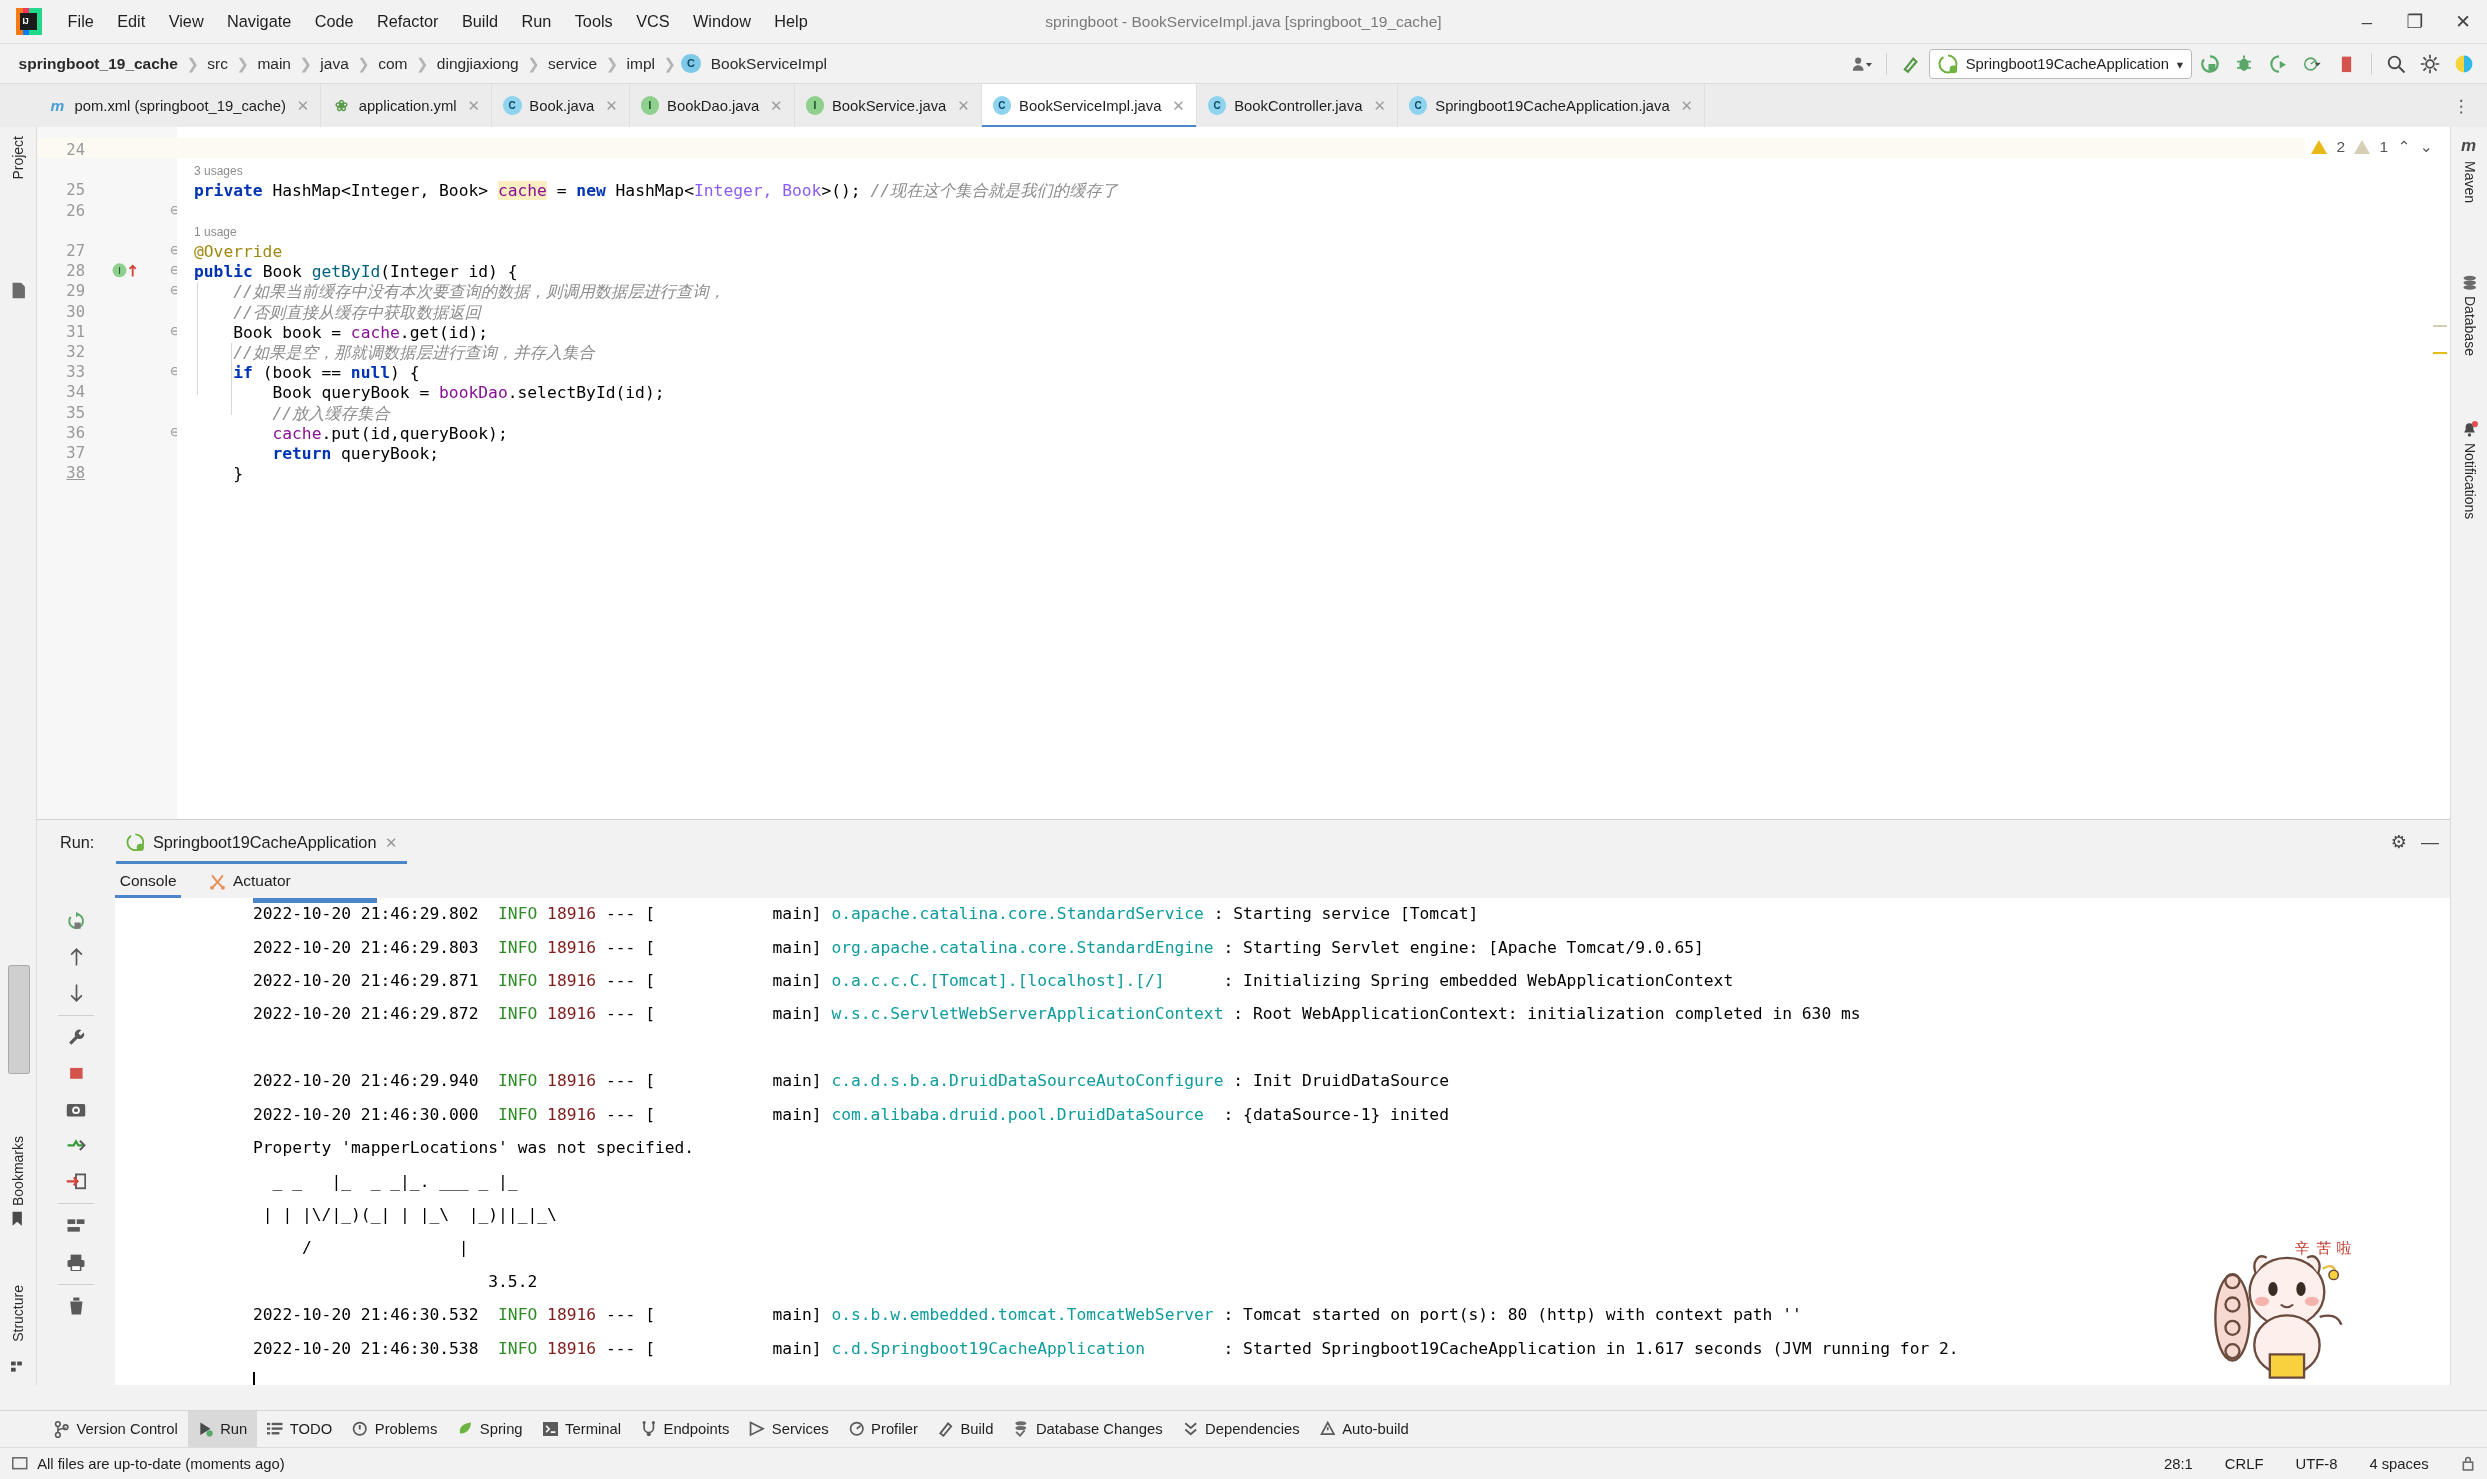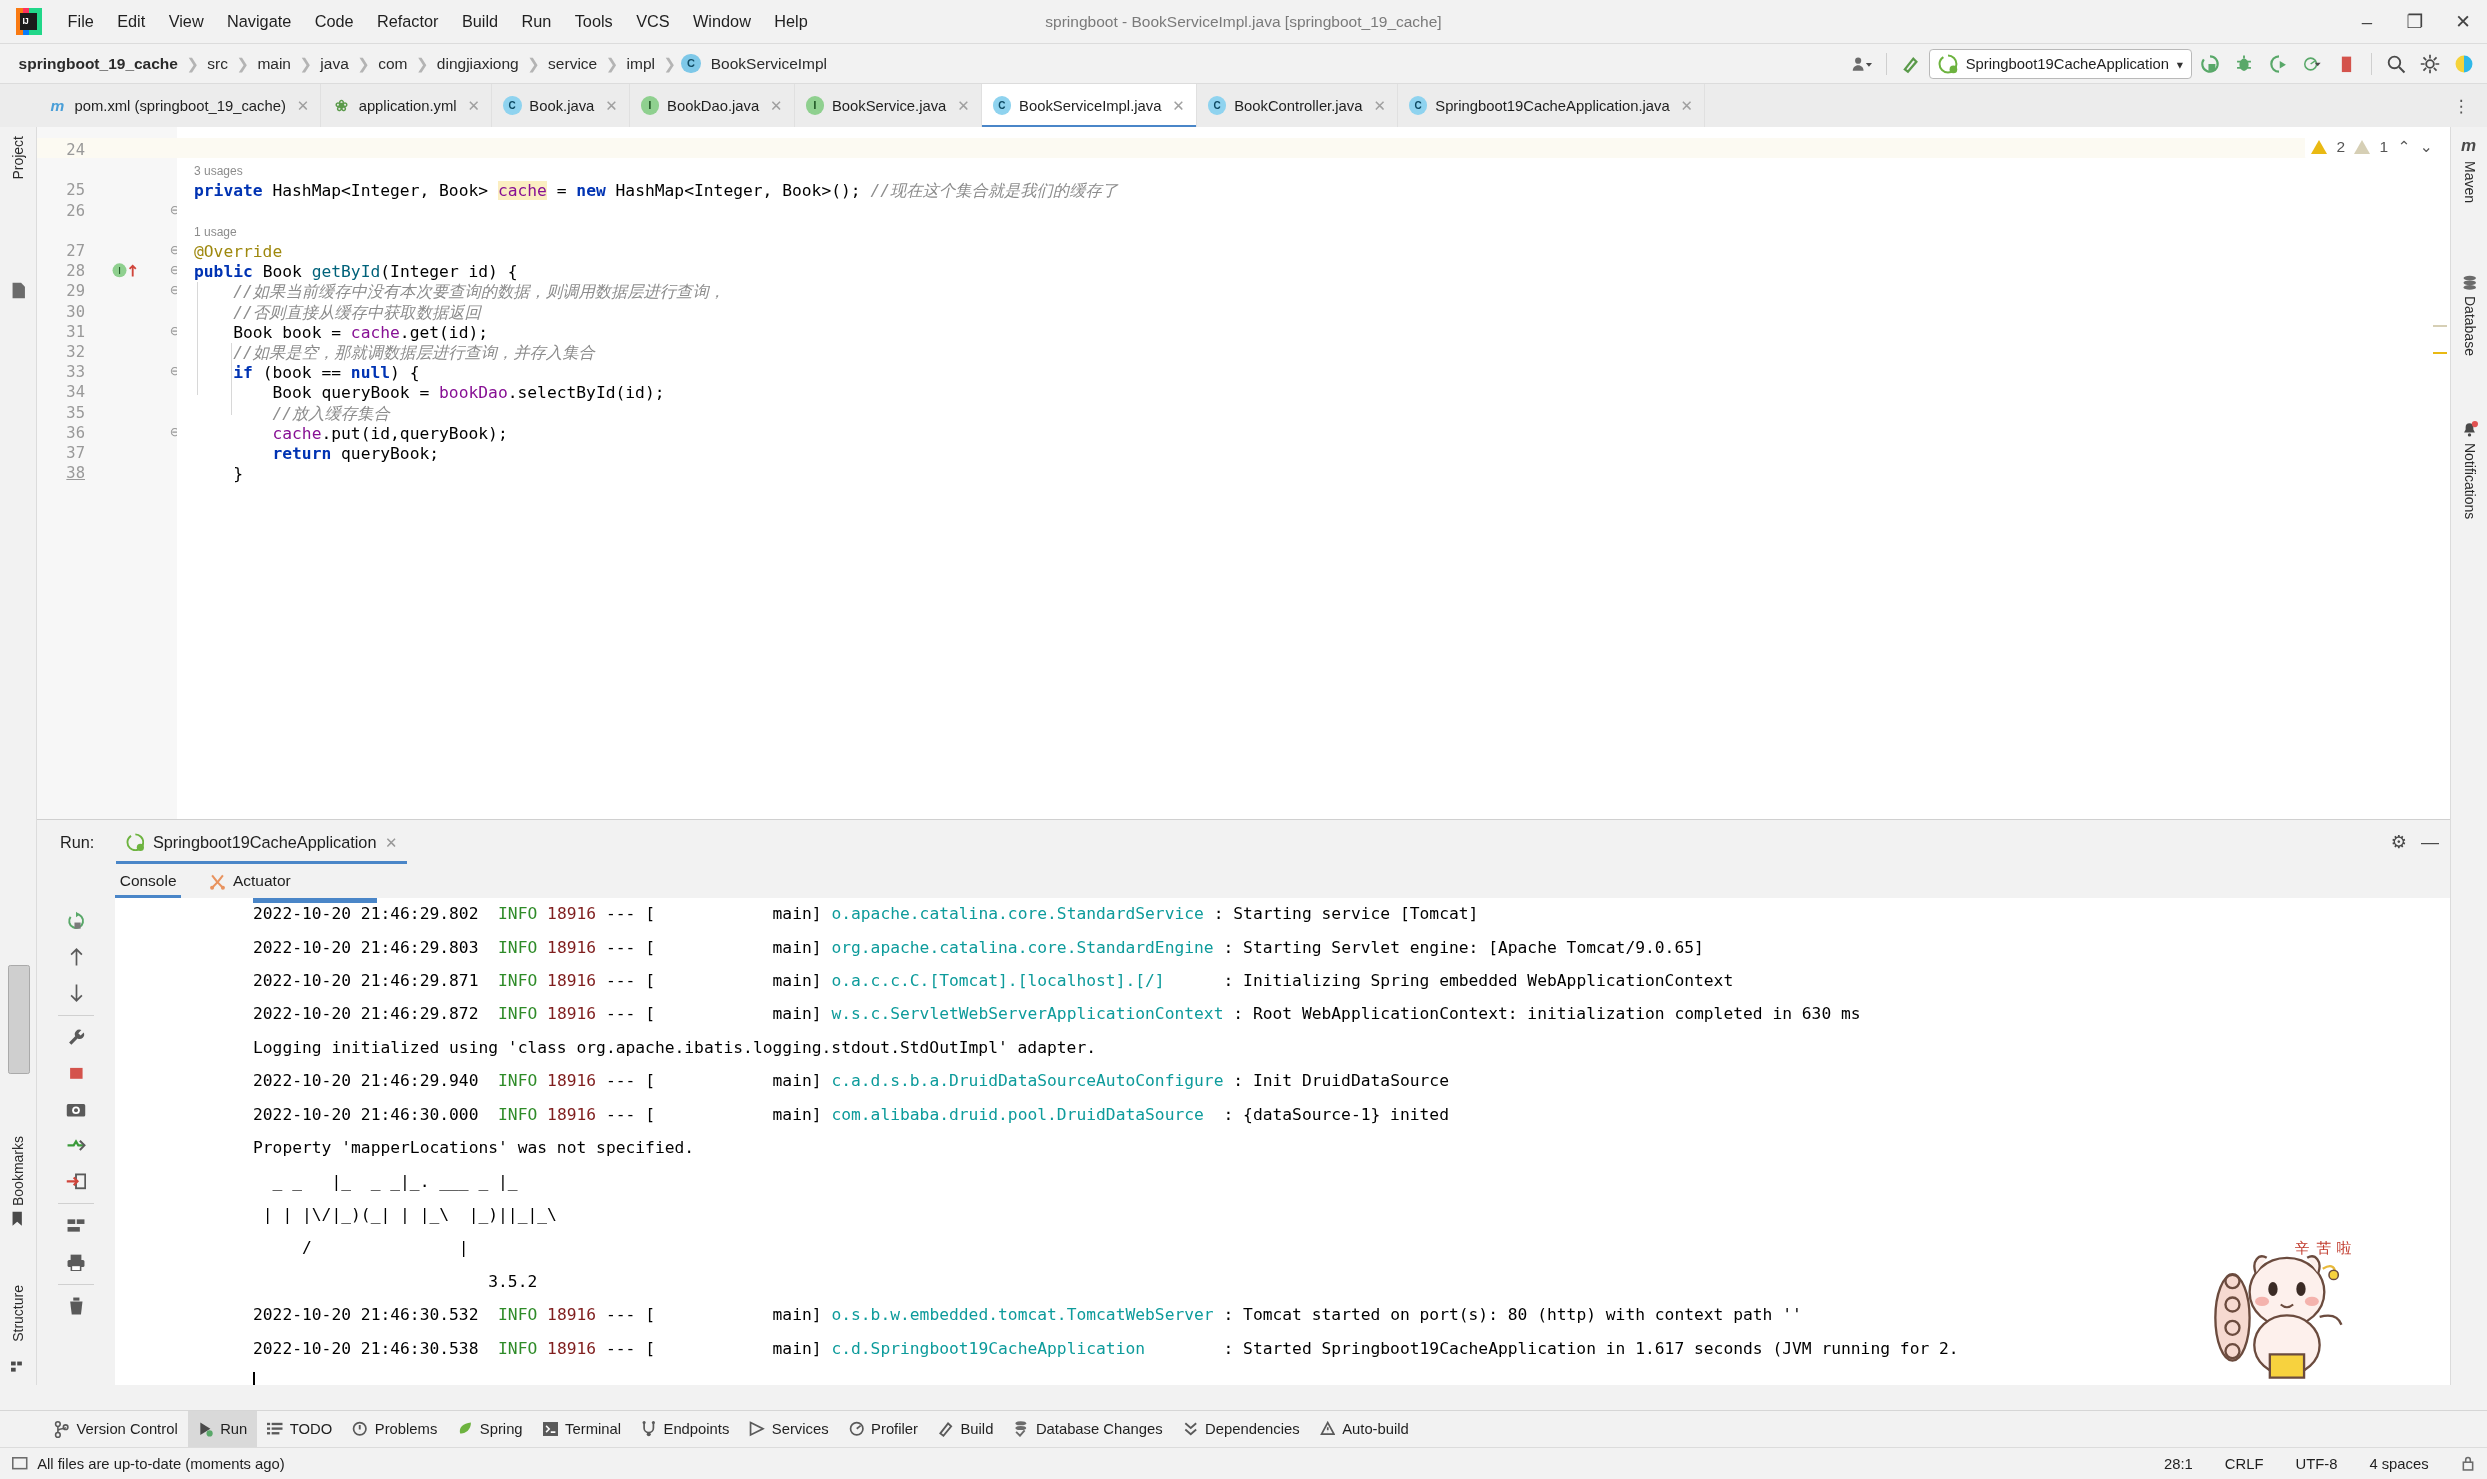--- a/index.html
+++ b/index.html
@@ -75,21 +75,21 @@
   .ln { position:absolute; right:92px; font-size:15.5px; color:#999; font-family:"DejaVu Sans Mono", monospace; text-align:right; }
   .fold { position:absolute; left:131px; width:14px; text-align:center; font-size:12.4px; color:#999; }
   .gmark { position:absolute; left:74px; }
   .codearea { flex:1; position:relative; background:#fff; overflow:hidden; }
   .cl { position:absolute; left:0; font-family:"DejaVu Sans Mono", monospace; font-size:16.3px;
     white-space:pre; color:#000; line-height:20px; }
   .kw { color:#0033b3; font-weight:bold; }
   .anno { color:#9e880d; }
   .fld { color:#871094; }
   .mth { color:#00627a; }
-  .gry { color:#000000; }
+  .gry { color:#8b5cf6; }
   .cmt { color:#8c8c8c; font-style:italic; }
   .hl { background:#fbeec1; }
   .usage { color:#8c8c8c; font-size:12px; font-family:"Liberation Sans", sans-serif; }
   .curline { position:absolute; left:0; right:0; background:#fcfaf2; }
   .indentguide { position:absolute; width:0.8px; background:#d8d8d8; }
   .inspect { position:absolute; right:11px; top:7.8px; display:flex; align-items:center; gap:9.3px;
     background:#fff; padding:3.1px 6.2px; border-radius:3.1px; }
   .insp-count { font-size:15.5px; color:#555; }
   .warn-y { width:0;height:0;border-left:8.5px solid transparent;border-right:8.5px solid transparent;
     border-bottom:14.8px solid #e9b913; position:relative; }
@@ -523,21 +523,20 @@
                 <rect x="8" y="2" width="8" height="4" fill="#5a5a5a"></rect>
               </svg>
             </div>
           </div>
         <div class="console" id="console-host">
           <div class="conscroll-top"></div>
         <div class="logline" style="top: 6.2px;"><span>2022-10-20 21:46:29.802</span><span>  </span><span class="lg-info">INFO</span><span> </span><span class="lg-pid">18916</span><span> </span><span>--- [</span><span>            main]</span><span> </span><span class="lg-cls">o.apache.catalina.core.StandardService</span><span> </span><span>: Starting service [Tomcat]</span></div>
             <div class="logline" style="top: 40px;"><span>2022-10-20 21:46:29.803</span><span>  </span><span class="lg-info">INFO</span><span> </span><span class="lg-pid">18916</span><span> </span><span>--- [</span><span>            main]</span><span> </span><span class="lg-cls">org.apache.catalina.core.StandardEngine</span><span> </span><span>: Starting Servlet engine: [Apache Tomcat/9.0.65]</span></div>
             <div class="logline" style="top: 73px;"><span>2022-10-20 21:46:29.871</span><span>  </span><span class="lg-info">INFO</span><span> </span><span class="lg-pid">18916</span><span> </span><span>--- [</span><span>            main]</span><span> </span><span class="lg-cls">o.a.c.c.C.[Tomcat].[localhost].[/]</span><span>      </span><span>: Initializing Spring embedded WebApplicationContext</span></div>
             <div class="logline" style="top: 106px;"><span>2022-10-20 21:46:29.872</span><span>  </span><span class="lg-info">INFO</span><span> </span><span class="lg-pid">18916</span><span> </span><span>--- [</span><span>            main]</span><span> </span><span class="lg-cls">w.s.c.ServletWebServerApplicationContext</span><span> </span><span>: Root WebApplicationContext: initialization completed in 630 ms</span></div>
-            <div class="logline" style="top: 140px;">Logging initialized using 'class org.apache.ibatis.logging.stdout.StdOutImpl' adapter.</div>
             <div class="logline" style="top: 173px;"><span>2022-10-20 21:46:29.940</span><span>  </span><span class="lg-info">INFO</span><span> </span><span class="lg-pid">18916</span><span> </span><span>--- [</span><span>            main]</span><span> </span><span class="lg-cls">c.a.d.s.b.a.DruidDataSourceAutoConfigure</span><span> </span><span>: Init DruidDataSource</span></div>
             <div class="logline" style="top: 207px;"><span>2022-10-20 21:46:30.000</span><span>  </span><span class="lg-info">INFO</span><span> </span><span class="lg-pid">18916</span><span> </span><span>--- [</span><span>            main]</span><span> </span><span class="lg-cls">com.alibaba.druid.pool.DruidDataSource</span><span>  </span><span>: {dataSource-1} inited</span></div>
             <div class="logline" style="top: 240px;">Property 'mapperLocations' was not specified.</div>
             <div class="logline" style="top: 274px;">  _ _   |_  _ _|_. ___ _ |_</div>
             <div class="logline" style="top: 307px;"> | | |\/|_)(_| | |_\  |_)||_|_\</div>
             <div class="logline" style="top: 340px;">     /               |</div>
             <div class="logline" style="top: 374px;">                        3.5.2</div>
             <div class="logline" style="top: 407px;"><span>2022-10-20 21:46:30.532</span><span>  </span><span class="lg-info">INFO</span><span> </span><span class="lg-pid">18916</span><span> </span><span>--- [</span><span>            main]</span><span> </span><span class="lg-cls">o.s.b.w.embedded.tomcat.TomcatWebServer</span><span> </span><span>: Tomcat started on port(s): 80 (http) with context path ''</span></div>
             <div class="logline" style="top: 441px;"><span>2022-10-20 21:46:30.538</span><span>  </span><span class="lg-info">INFO</span><span> </span><span class="lg-pid">18916</span><span> </span><span>--- [</span><span>            main]</span><span> </span><span class="lg-cls">c.d.Springboot19CacheApplication</span><span>        </span><span>: Started Springboot19CacheApplication in 1.617 seconds (JVM running for 2.</span></div>
             <div class="cursor-caret" style="top: 474px;"></div>

